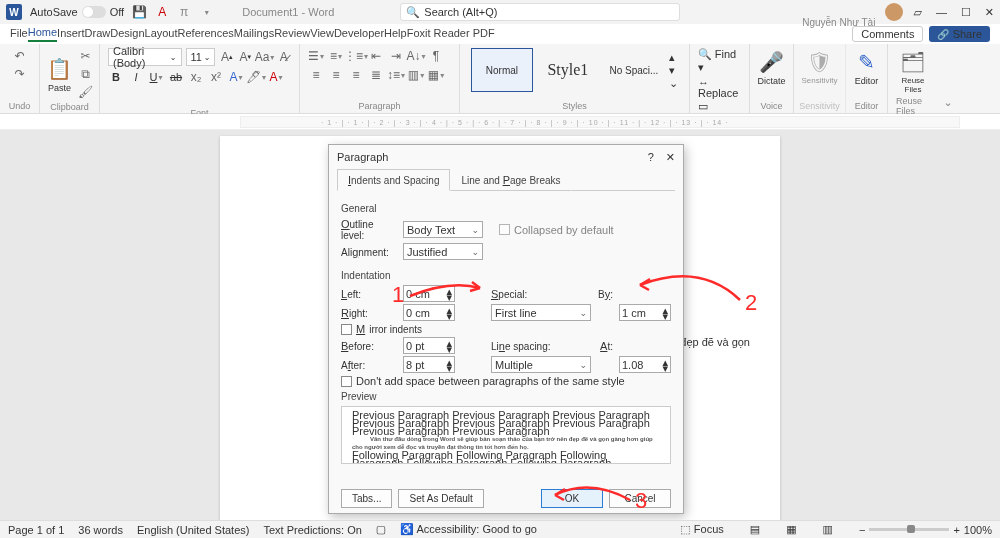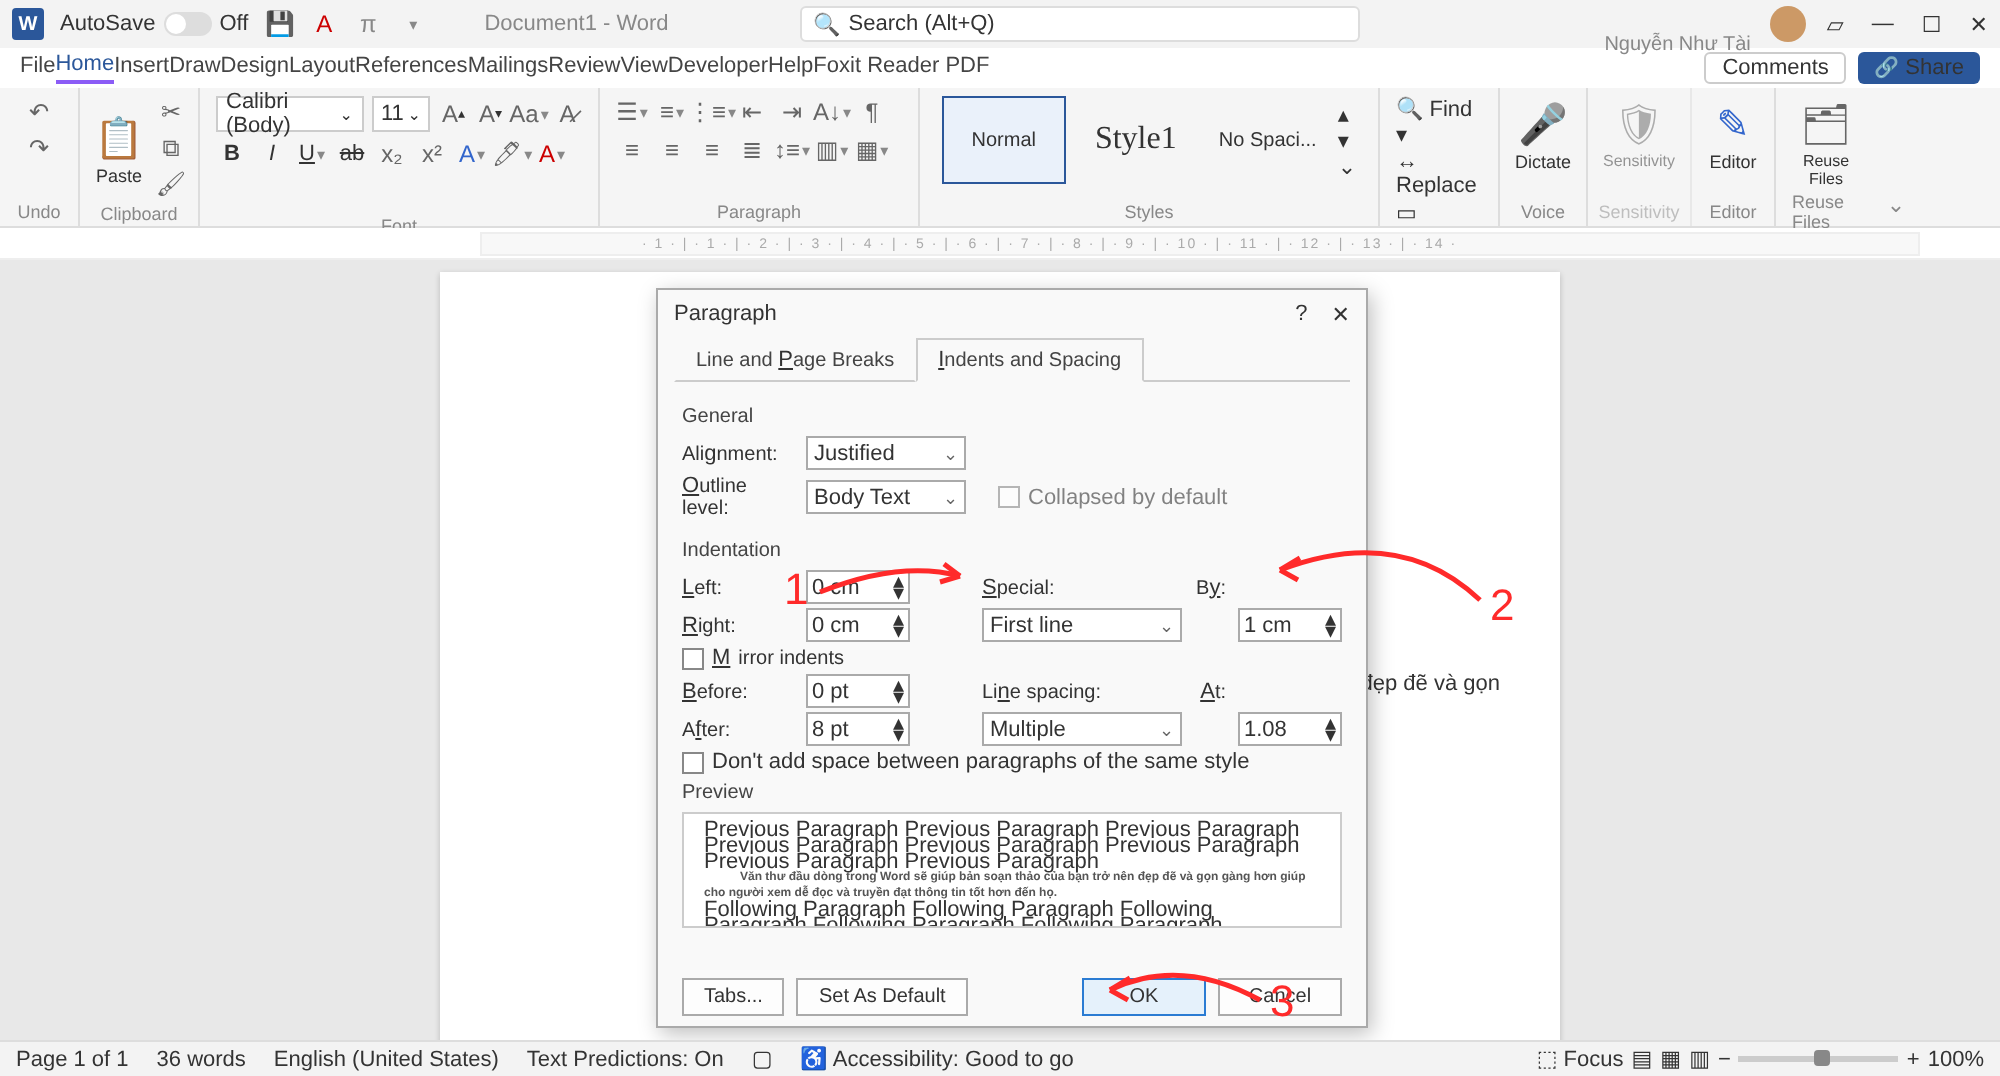--- a/index.html
+++ b/index.html
@@ -15,21 +15,21 @@
 .titlebar .qat span{color:#888;font-size:12px;}
 .titlebar .doctitle{flex:0 0 auto;margin-left:20px;color:#888;font-size:11px;}
 .titlebar .search{margin-left:auto;margin-right:auto;width:280px;height:18px;background:#fff;border:1px solid #ddd;border-radius:3px;display:flex;align-items:center;padding:0 6px;color:#999;gap:4px;}
 .titlebar .userside{display:flex;align-items:center;gap:10px;margin-left:auto;}
 .titlebar .avatar{width:18px;height:18px;border-radius:50%;background:#c96;}
 .titlebar .winbtns{display:flex;gap:14px;color:#888;font-size:11px;}
 
 
 .menutabs{height:20px;background:#fff;display:flex;align-items:center;padding:0 10px;}
 .menutabs .tab{color:#444;font-size:11px;padding-bottom:2px;cursor:pointer;}
-.menutabs .tab.active{border-bottom:2px solid #8b5cf6;color:#2b579a;}
+.menutabs .tab.active{border-bottom:2px solid #15803d;color:#2b579a;}
 .menutabs .right{margin-left:auto;display:flex;gap:6px;}
 .menutabs .combtn{border:1px solid #ccc;border-radius:3px;padding:1px 8px;font-size:10px;}
 .menutabs .sharebtn{background:#2b579a;color:#fff;border-radius:3px;padding:2px 8px;font-size:10px;}
 
 
 .ribbon{height:70px;background:#f5f5f5;border-bottom:1px solid #ddd;display:flex;}
 .group{border-right:1px solid #ddd;padding:4px 8px 0;display:flex;flex-direction:column;align-items:center;justify-content:space-between;}
 .group .gtitle{font-size:9px;color:#888;padding:2px 0;}
 .group .grow{display:flex;gap:4px;align-items:center;}
 .ic{display:inline-flex;width:16px;height:16px;align-items:center;justify-content:center;color:#666;font-size:12px;}
@@ -45,21 +45,21 @@
 .ruler{height:16px;background:#fff;border-bottom:1px solid #eee;position:relative;}
 .ruler .rstrip{position:absolute;top:2px;left:240px;right:40px;height:12px;background:#f8f8f8;border:1px solid #eee;font-size:7px;color:#aaa;display:flex;align-items:center;overflow:hidden;padding-left:80px;letter-spacing:1px;}
 
 
 .docarea{position:absolute;top:130px;left:0;right:0;bottom:18px;background:#e8e8e8;display:flex;justify-content:center;}
 .page{width:560px;background:#fff;margin-top:6px;box-shadow:0 1px 3px rgba(0,0,0,.2);height:420px;position:relative;}
 .page .ptext{position:absolute;right:30px;top:200px;color:#333;font-size:11px;}
 
 
 .status{position:absolute;bottom:0;left:0;right:0;height:18px;background:#f3f3f3;border-top:1px solid #ddd;display:flex;align-items:center;padding:0 8px;gap:14px;font-size:10px;color:#666;}
-.status .sright{margin-left:auto;display:flex;align-items:center;gap:4px;}
+.status .sright{margin-left:auto;display:flex;align-items:center;gap:26px;}
 .status .zoom{display:flex;align-items:center;gap:4px;}
 .status .ztrack{width:80px;height:3px;background:#ccc;position:relative;}
 .status .ztrack:after{content:"";position:absolute;left:38px;top:-3px;width:8px;height:8px;background:#888;border-radius:2px;}
 
 
 .dialog{position:absolute;left:328px;top:144px;width:356px;height:370px;background:#f9f9f9;border:1px solid #aaa;box-shadow:2px 3px 10px rgba(0,0,0,.25);display:flex;flex-direction:column;}
 .dialog .dtitle{height:24px;display:flex;align-items:center;padding:0 8px;font-size:11px;}
 .dialog .dtitle .dright{margin-left:auto;display:flex;gap:12px;color:#666;}
 .dialog .dtabs{display:flex;padding:0 8px;gap:0;}
 .dialog .dtabs .dt{padding:4px 10px;font-size:10px;border:1px solid transparent;border-bottom:1px solid #ccc;color:#444;cursor:pointer;}
@@ -292,40 +292,40 @@
 
 <div class="dialog">
   <div class="dtitle">
     <span>Paragraph</span>
     <div class="dright">
       <span>?</span>
       <span>✕</span>
     </div>
   </div>
   <div class="dtabs">
+    <div class="dt act"><u>I</u><span></span>ndents and Spacing</div>
     <div class="dt">Line and <u>P</u>age Breaks</div>
-    <div class="dt act"><u>I</u><span></span>ndents and Spacing</div>
     <div class="fill"></div>
   </div>
   <div class="dbody">
     <div class="sect">General</div>
+    <div class="frow">
+      <div class="lbl"><u>O</u>utline level:</div>
+      <div class="combo" style="width:80px;">
+          <span>Body Text</span>
+        </div>
+      <div class="chk" style="margin-left:10px;opacity:.6;">
+          <span class="box"></span>
+          <span>Collapsed by default</span>
+        </div>
+    </div>
     <div class="frow">
       <div class="lbl">Ali<u>g</u>nment:</div>
       <div class="combo" style="width:80px;">
           <span>Justified</span>
-        </div>
-    </div>
-    <div class="frow">
-      <div class="lbl"><u>O</u>utline level:</div>
-      <div class="combo" style="width:80px;">
-          <span>Body Text</span>
-        </div>
-      <div class="chk" style="margin-left:10px;opacity:.6;">
-          <span class="box"></span>
-          <span>Collapsed by default</span>
         </div>
     </div>
 
     <div class="sect" style="margin-top:10px;">Indentation</div>
     <div class="frow">
       <div class="lbl"><u>L</u>eft:</div>
       <div class="spin" style="width:52px;">
           <span class="sv">0 cm</span>
           <span class="sbtn">
             <span>▴</span>

